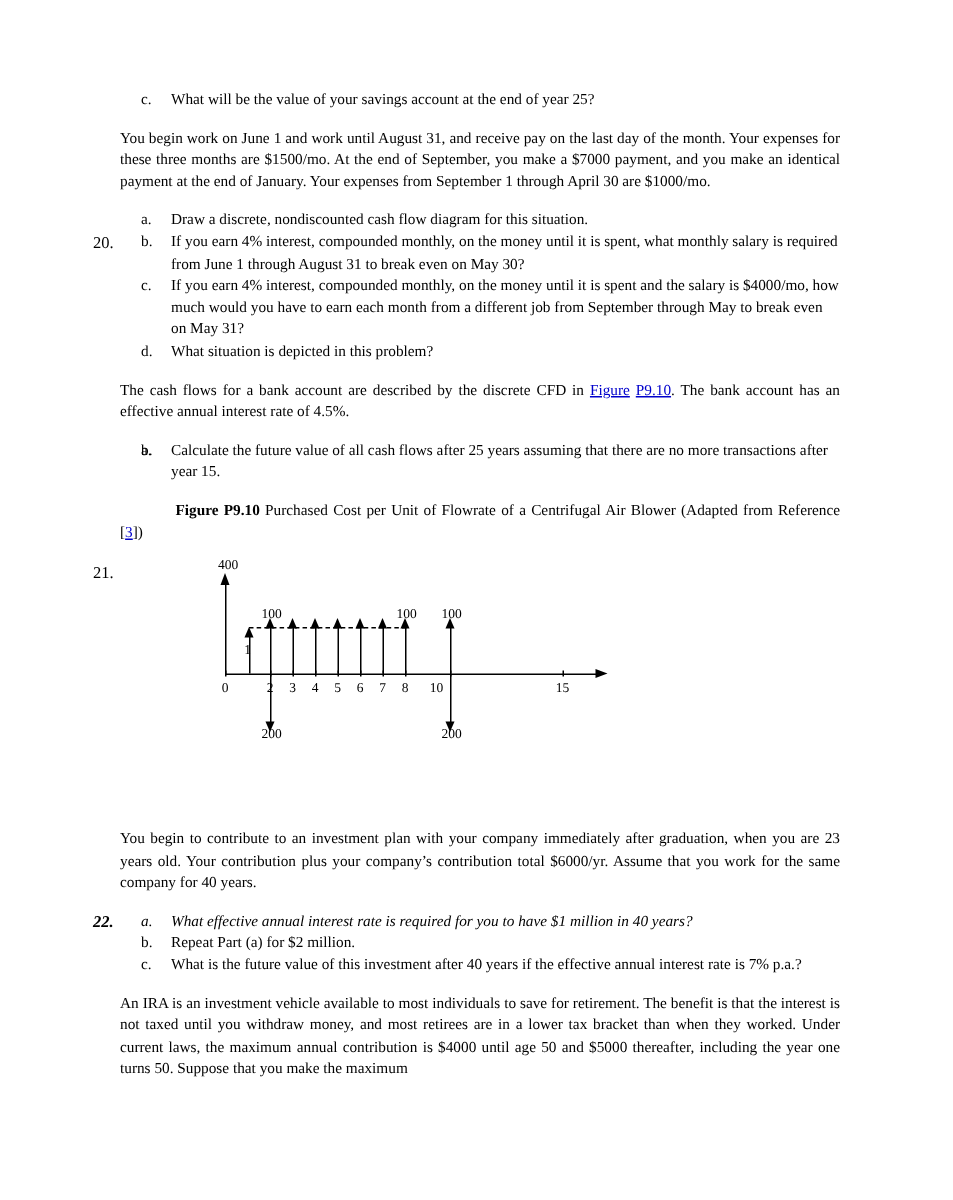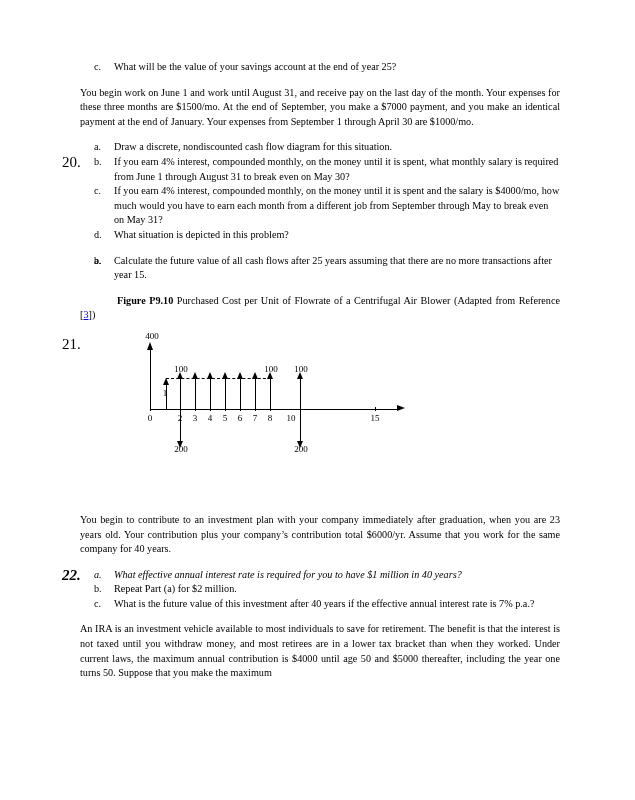--- a/index.html
+++ b/index.html
@@ -50,21 +50,21 @@
   ol.alpha > li > .marker {
     position: absolute;
     left: 14px;
     top: 0;
     width: 22px;
     text-align: left;
   }
   .qnum {
     position: absolute;
     left: -18px;
-    font-size: 15px;
+    font-size: 11px;
   }
   .qnum.bold {
     font-weight: bold;
   }
   .link {
     color: #0000cc;
     text-decoration: underline;
   }
   .figcaption {
     font-size: 10.2px;
@@ -174,20 +174,25 @@
           <span class="marker">c.</span>
           <span>If you earn 4% interest, compounded monthly, on the money until it is spent and the salary is $4000/mo, how much would you have to earn each month from a different job from September through May to break even on May 31?</span>
         </li>
         <li>
           <span class="marker">d.</span>
           <span>What situation is depicted in this problem?</span>
         </li>
       </ol>
     </div>
 
+    <div class="block">
+      <p>
+        <span>The cash flows for a bank account are described by the discrete CFD in </span><a class="link" href="#">Figure</a><span> </span><a class="link" href="#">P9.10</a><span>. The bank account has an effective annual interest rate of 4.5%.</span>
+      </p>
+    </div>
 
     <div class="block">
       <ol class="alpha">
         <li>
           <span class="marker">a.</span>
         </li>
         <li>
           <span class="marker">b.</span>
           <span>Calculate the future value of all cash flows after 25 years assuming that there are no more transactions after year 15.</span>
         </li>

